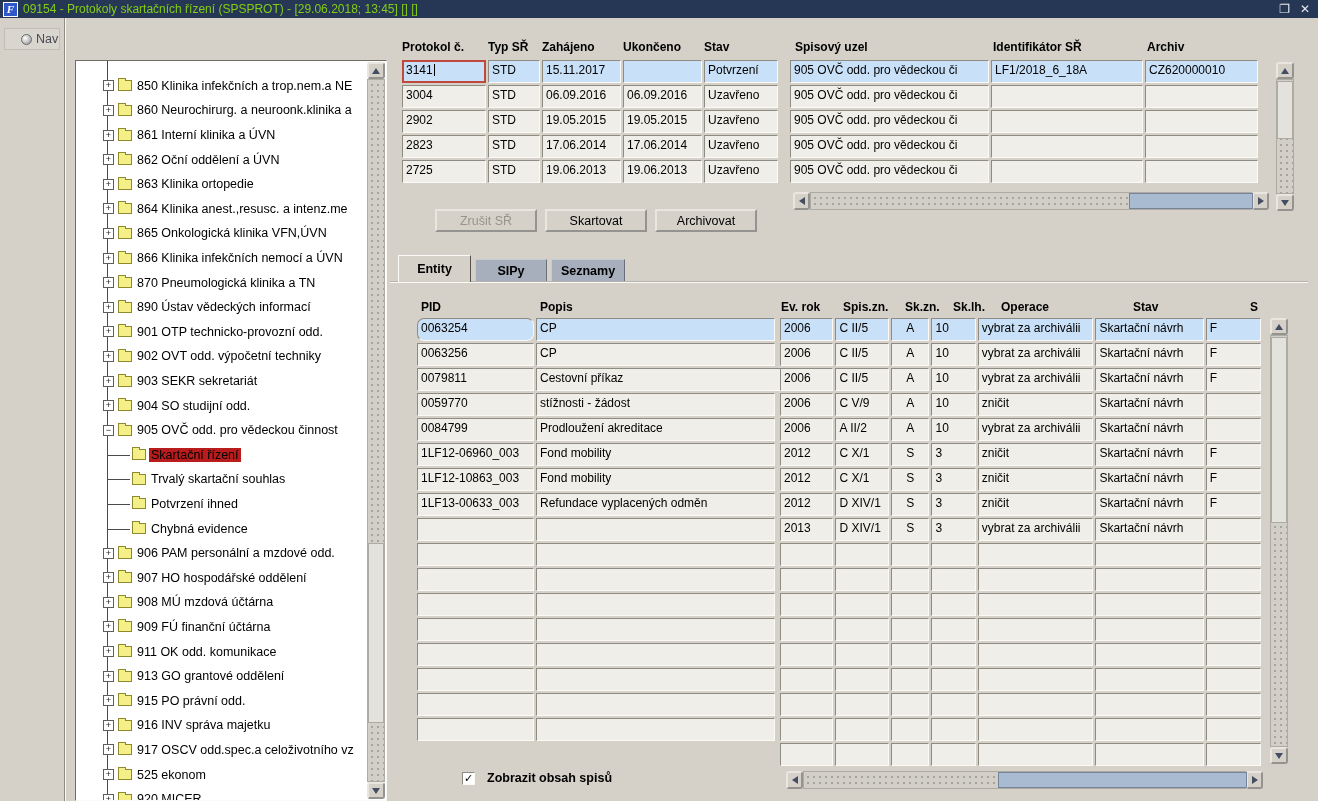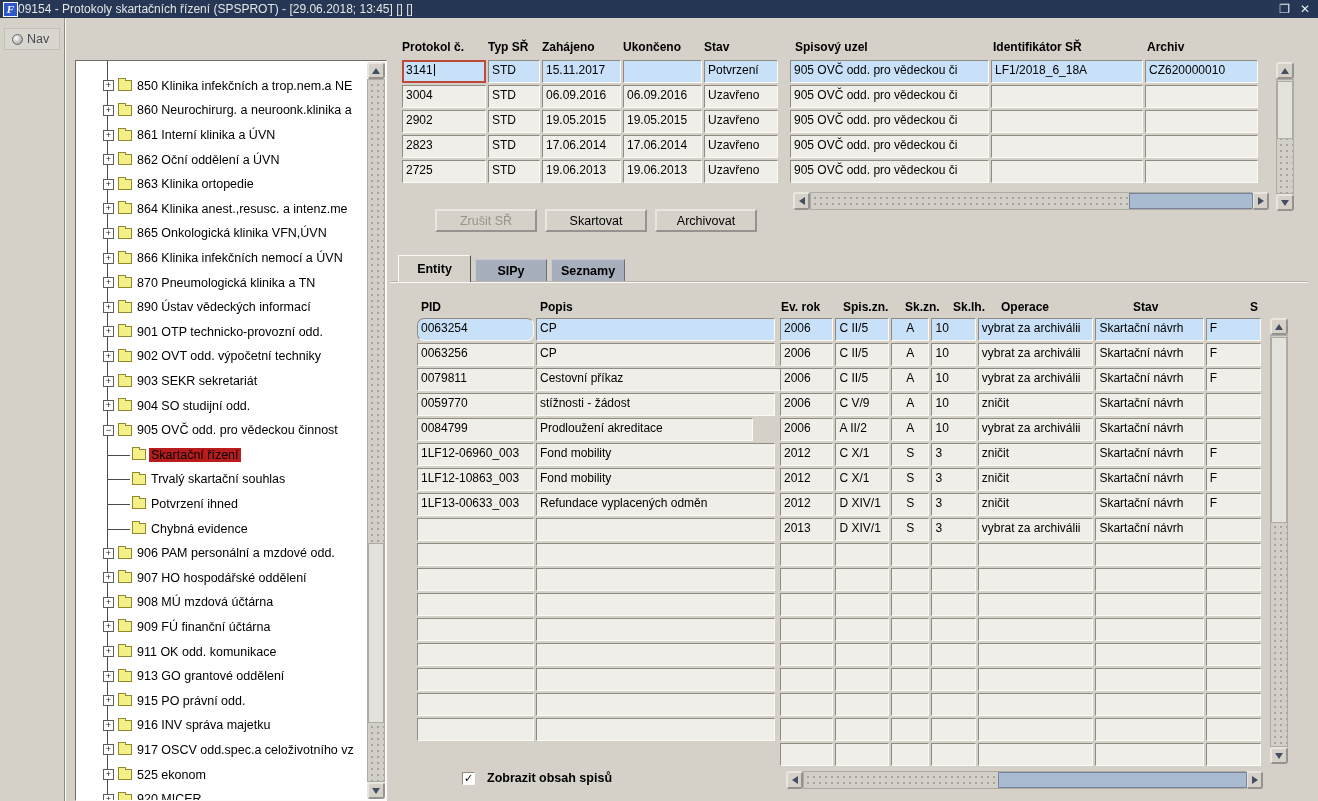--- a/index.html
+++ b/index.html
@@ -5,28 +5,28 @@
   html,body{margin:0;padding:0;}
   body{font-family:"Liberation Sans","DejaVu Sans",sans-serif;}
   #app{position:relative;width:1318px;height:801px;background:#D5D1C9;overflow:hidden;
        font-family:"Liberation Sans","DejaVu Sans",sans-serif;color:#000;}
   
   .titlebar{position:absolute;left:0;top:0;width:1318px;height:18px;background:#253754;
             display:flex;align-items:center;padding-left:3px;box-sizing:border-box;}
   .app-icon{width:13px;height:13px;background:#2E57C9;border:1px solid #fff;color:#fff;
             font-family:"Liberation Serif",serif;font-style:italic;font-weight:bold;font-size:11px;
             line-height:12px;text-align:center;flex:none;}
-  .title-text{color:#e5e5e5;font-size:12px;white-space:nowrap;text-align:right;}
+  .title-text{color:#84cc16;font-size:12px;margin-left:5px;white-space:nowrap;text-align:right;}
   .win-controls{margin-left:auto;display:flex;align-items:center;gap:10px;padding-right:8px;}
   .win-glyph{color:#E6E9F0;font-size:12px;line-height:12px;cursor:default;}
   
   .nav-rail{position:absolute;left:0;top:18px;width:64px;height:783px;background:#D5D1C9;
             border-right:1px solid #8E8B82;box-shadow:1px 0 0 #FBFAF7;}
   .nav-chip{position:absolute;left:4px;top:10px;width:56px;height:22px;background:#D9D6CF;
-            display:flex;align-items:center;gap:4px;padding-left:7px;box-sizing:border-box;
+            display:flex;align-items:center;gap:4px;padding-left:16px;box-sizing:border-box;
             border:1px solid #C2BFB8;}
   .nav-dot{width:9px;height:9px;border-radius:50%;border:1px solid #6a6a6a;flex:none;
            background:radial-gradient(circle at 35% 35%,#ffffff,#8b8b8b);}
   .nav-label{font-size:12.5px;color:#4A4A55;}
   
   .tree-panel{position:absolute;left:75px;top:60px;width:312px;height:741px;background:#fff;
               border:1px solid #6F6D66;border-right-color:#FBFAF7;border-bottom-color:#FBFAF7;
               box-sizing:border-box;overflow:hidden;}
   #tree{position:absolute;left:2px;top:-12px;right:20px;height:775px;overflow:hidden;}
   .trunk{position:absolute;left:29px;top:0;bottom:0;width:1px;background:#4a4a4a;}
@@ -412,21 +412,21 @@
       <div class="grow">
         <div class="cell" style="width: 117px;">0079811</div>
         <div class="cell" style="width: 282px;">Cestovní příkaz</div>
       </div>
       <div class="grow">
         <div class="cell" style="width: 117px;">0059770</div>
         <div class="cell" style="width: 239px;">stížnosti - žádost</div>
       </div>
       <div class="grow">
         <div class="cell" style="width: 117px;">0084799</div>
-        <div class="cell" style="width: 217px;">Prodloužení akreditace</div>
+        <div class="cell" style="width: 239px;">Prodloužení akreditace</div>
       </div>
       <div class="grow">
         <div class="cell" style="width: 117px;">1LF12-06960_003</div>
         <div class="cell" style="width: 239px;">Fond mobility</div>
       </div>
       <div class="grow">
         <div class="cell" style="width: 117px;">1LF12-10863_003</div>
         <div class="cell" style="width: 239px;">Fond mobility</div>
       </div>
       <div class="grow">

